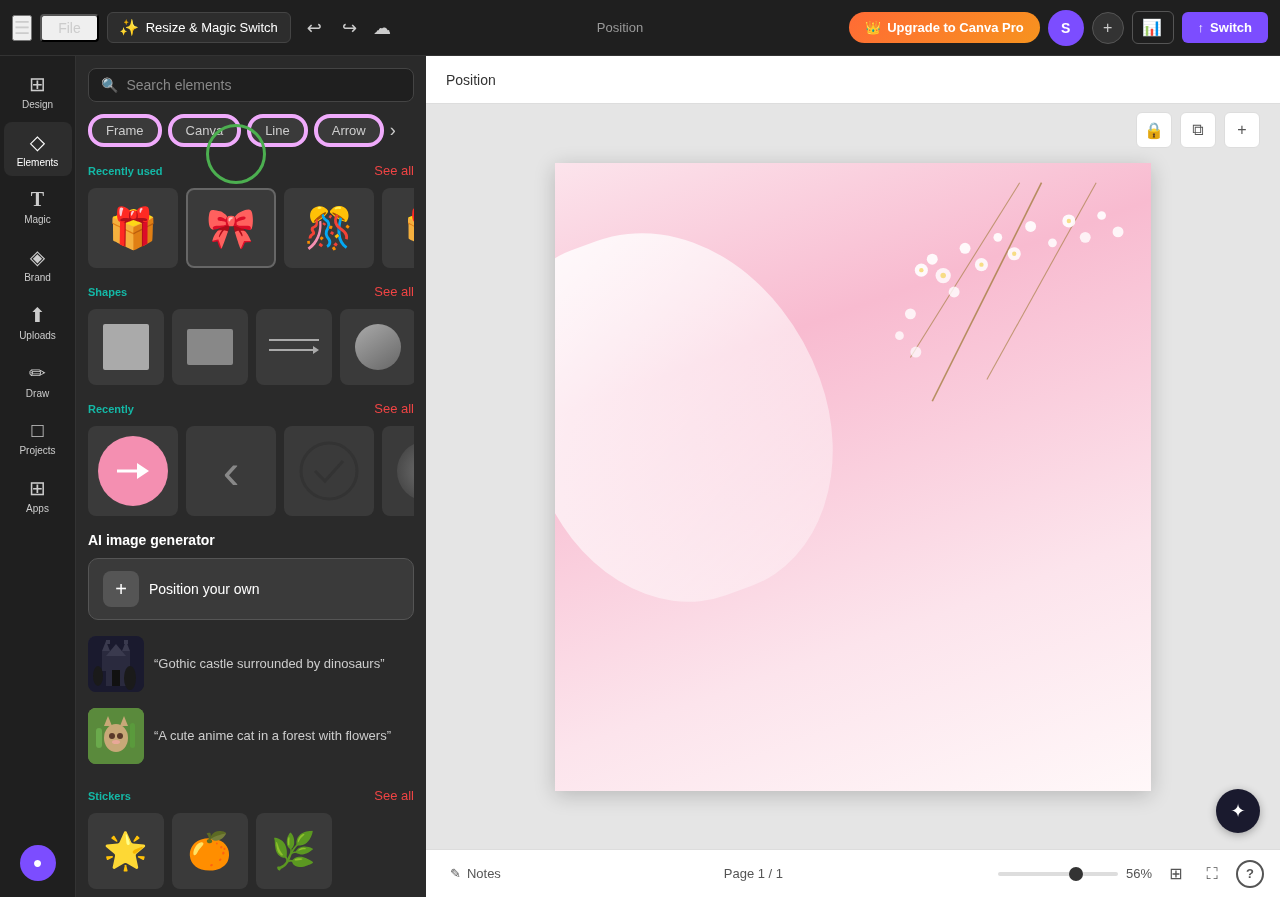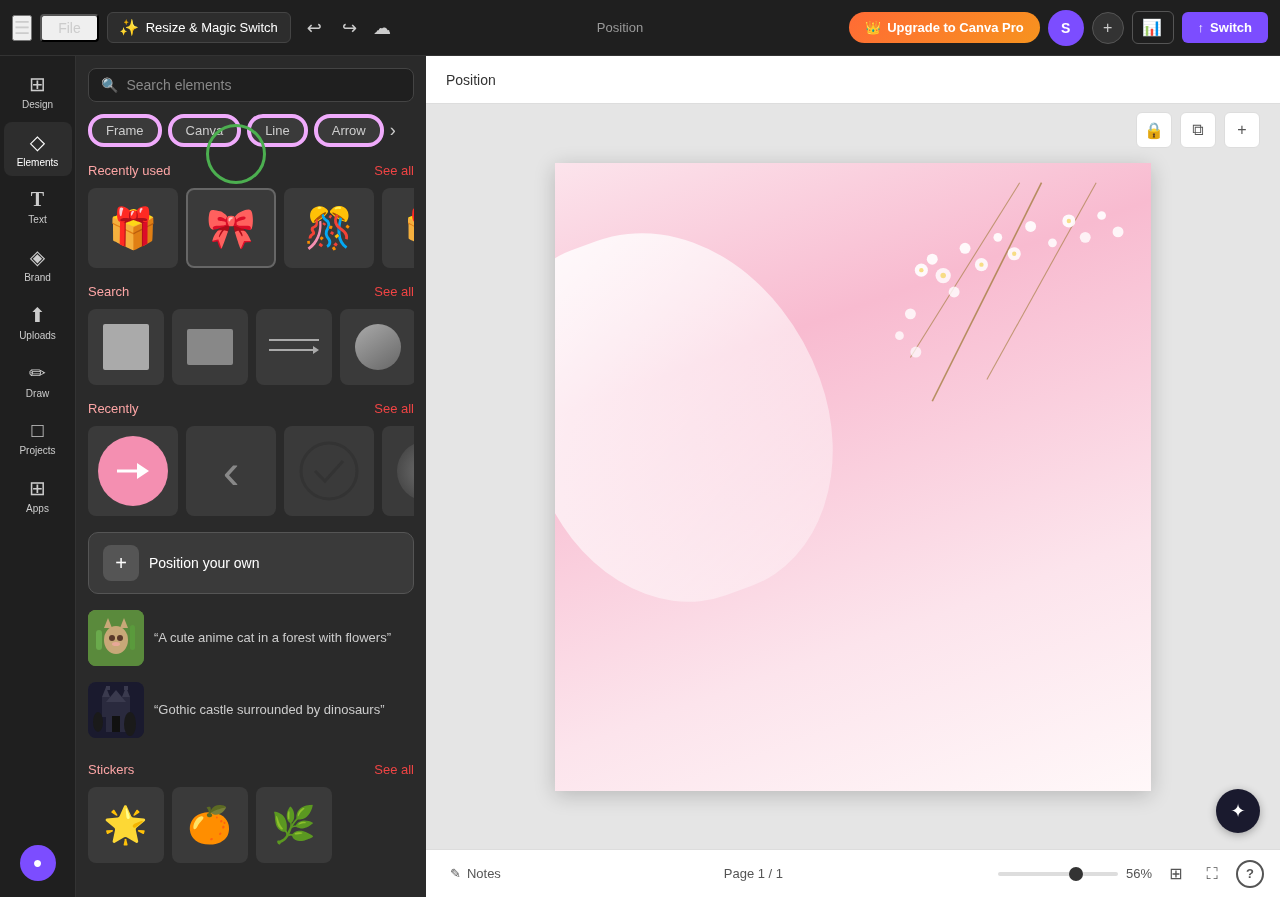--- a/index.html
+++ b/index.html
@@ -145,21 +145,21 @@
       background: #3a3a3a; border: 4px solid #f0abfc;
       border-radius: 16px; padding: 5px 14px;
       font-size: 13px; color: #ccc; cursor: pointer;
       white-space: nowrap; flex-shrink: 0;
     }
     .chip-more { background: none; border: none; color: #ccc; font-size: 18px; cursor: pointer; }
 
     
     .section { padding: 8px 12px; }
     .section-header { display: flex; justify-content: space-between; align-items: center; margin-bottom: 10px; }
-    .section-title { font-size: 13px; font-weight: 400; color: #fca5a5; }
+    .section-title { font-size: 11px; font-weight: 700; color: #14b8a6; }
     .see-all-btn { font-size: 13px; color: #ef4444; cursor: pointer; background: none; border: none; }
 
     
     .recent-grid {
       display: flex; gap: 8px; align-items: center; overflow: hidden;
     }
     .recent-item {
       width: 90px; height: 80px;
       border-radius: 8px; background: #3a3a3a;
       display: flex; align-items: center; justify-content: center;
@@ -434,21 +434,21 @@
     <div class="sidebar-icon-item">
       <span class="sidebar-icon-symbol">⊞</span>
       <span class="sidebar-icon-label">Design</span>
     </div>
     <div class="sidebar-icon-item active">
       <span class="sidebar-icon-symbol">◇</span>
       <span class="sidebar-icon-label">Elements</span>
     </div>
     <div class="sidebar-icon-item">
       <span class="sidebar-icon-symbol" style="font-family:serif;font-weight:bold;">T</span>
-      <span class="sidebar-icon-label">Text</span>
+      <span class="sidebar-icon-label">Magic</span>
     </div>
     <div class="sidebar-icon-item">
       <span class="sidebar-icon-symbol">◈</span>
       <span class="sidebar-icon-label">Brand</span>
     </div>
     <div class="sidebar-icon-item">
       <span class="sidebar-icon-symbol">⬆</span>
       <span class="sidebar-icon-label">Uploads</span>
     </div>
     <div class="sidebar-icon-item">
@@ -505,21 +505,21 @@
         </div>
         <div class="recent-item">
           <span style="font-size:36px;">🎁</span>
         </div>
 
       </div>
     </div>
 
     <div class="section">
       <div class="section-header">
-        <span class="section-title">Search</span>
+        <span class="section-title">Shapes</span>
         <button class="see-all-btn">See all</button>
       </div>
       <div class="shapes-grid">
         <div class="shape-item">
           <div class="shape-square"></div>
         </div>
         <div class="shape-item">
           <div class="shape-rect"></div>
         </div>
         <div class="shape-item">
@@ -562,60 +562,61 @@
           </svg>
         </div>
         <div class="graphic-item">
           <div class="graphic-blob"></div>
         </div>
 
       </div>
     </div>
 
     <div class="ai-section">
+      <div class="ai-title">AI image generator</div>
       <button class="ai-generate-btn">
         <div class="ai-plus-icon">+</div>
         <span class="ai-generate-label">Position your own</span>
       </button>
-
-      <div class="ai-example">
-        <div class="ai-thumb ai-thumb-anime">
-          <svg width="56" height="56" viewBox="0 0 56 56">
-            <rect width="56" height="56" fill="#5a8a3c"></rect>
-            <ellipse cx="28" cy="30" rx="12" ry="14" fill="#c8a878"></ellipse>
-            <polygon points="16,18 20,8 24,18" fill="#c8a878"></polygon>
-            <polygon points="32,18 36,8 40,18" fill="#c8a878"></polygon>
-            <circle cx="24" cy="28" r="3" fill="#5a3a2a"></circle>
-            <circle cx="32" cy="28" r="3" fill="#5a3a2a"></circle>
-            <ellipse cx="28" cy="34" rx="4" ry="2" fill="#e8a898"></ellipse>
-            <rect x="8" y="20" width="6" height="20" rx="3" fill="#6aaa4c"></rect>
-            <rect x="42" y="15" width="5" height="25" rx="2.5" fill="#5a9a3c"></rect>
-          </svg>
-        </div>
-        <span class="ai-example-text">“A cute anime cat in a forest with flowers”</span>
-      </div>
 
       <div class="ai-example">
         <div class="ai-thumb ai-thumb-castle">
           <svg width="56" height="56" viewBox="0 0 56 56">
             <rect width="56" height="56" fill="#1a1a2e"></rect>
             <rect x="18" y="20" width="20" height="30" fill="#2a2a3e"></rect>
             <rect x="14" y="15" width="8" height="20" fill="#2a2a3e"></rect>
             <rect x="34" y="15" width="8" height="20" fill="#2a2a3e"></rect>
             <polygon points="18,20 28,8 38,20" fill="#3a3a4e"></polygon>
             <polygon points="14,15 18,5 22,15" fill="#3a3a4e"></polygon>
             <polygon points="34,15 38,5 42,15" fill="#3a3a4e"></polygon>
             <rect x="24" y="34" width="8" height="16" fill="#111"></rect>
             <rect x="18" y="4" width="4" height="4" fill="#3a3a4e"></rect>
             <rect x="36" y="4" width="4" height="4" fill="#3a3a4e"></rect>
             <ellipse cx="42" cy="42" rx="6" ry="12" fill="#1a1a1a"></ellipse>
             <ellipse cx="10" cy="40" rx="5" ry="10" fill="#1a1a1a"></ellipse>
           </svg>
         </div>
         <span class="ai-example-text">“Gothic castle surrounded by dinosaurs”</span>
+      </div>
+
+      <div class="ai-example">
+        <div class="ai-thumb ai-thumb-anime">
+          <svg width="56" height="56" viewBox="0 0 56 56">
+            <rect width="56" height="56" fill="#5a8a3c"></rect>
+            <ellipse cx="28" cy="30" rx="12" ry="14" fill="#c8a878"></ellipse>
+            <polygon points="16,18 20,8 24,18" fill="#c8a878"></polygon>
+            <polygon points="32,18 36,8 40,18" fill="#c8a878"></polygon>
+            <circle cx="24" cy="28" r="3" fill="#5a3a2a"></circle>
+            <circle cx="32" cy="28" r="3" fill="#5a3a2a"></circle>
+            <ellipse cx="28" cy="34" rx="4" ry="2" fill="#e8a898"></ellipse>
+            <rect x="8" y="20" width="6" height="20" rx="3" fill="#6aaa4c"></rect>
+            <rect x="42" y="15" width="5" height="25" rx="2.5" fill="#5a9a3c"></rect>
+          </svg>
+        </div>
+        <span class="ai-example-text">“A cute anime cat in a forest with flowers”</span>
       </div>
     </div>
 
     <div class="stickers-section">
       <div class="stickers-header">
         <span class="section-title">Stickers</span>
         <button class="see-all-btn">See all</button>
       </div>
       <div class="stickers-grid">
         <div class="sticker-item">

